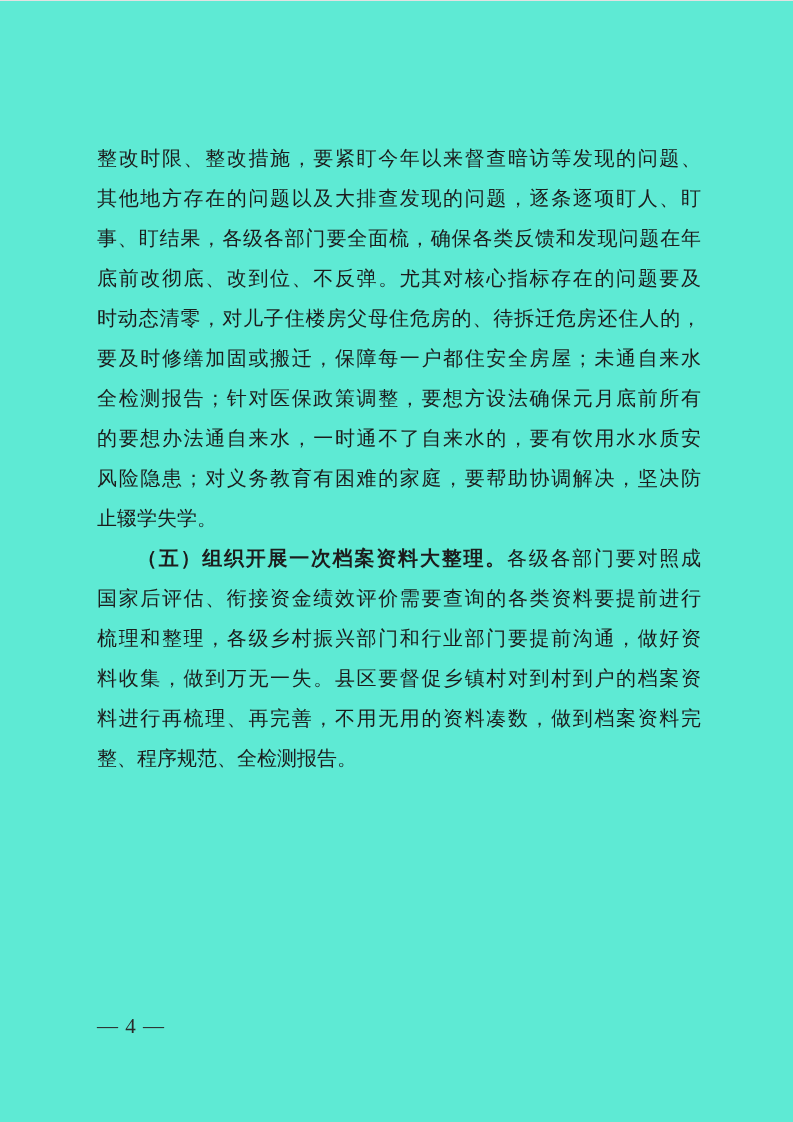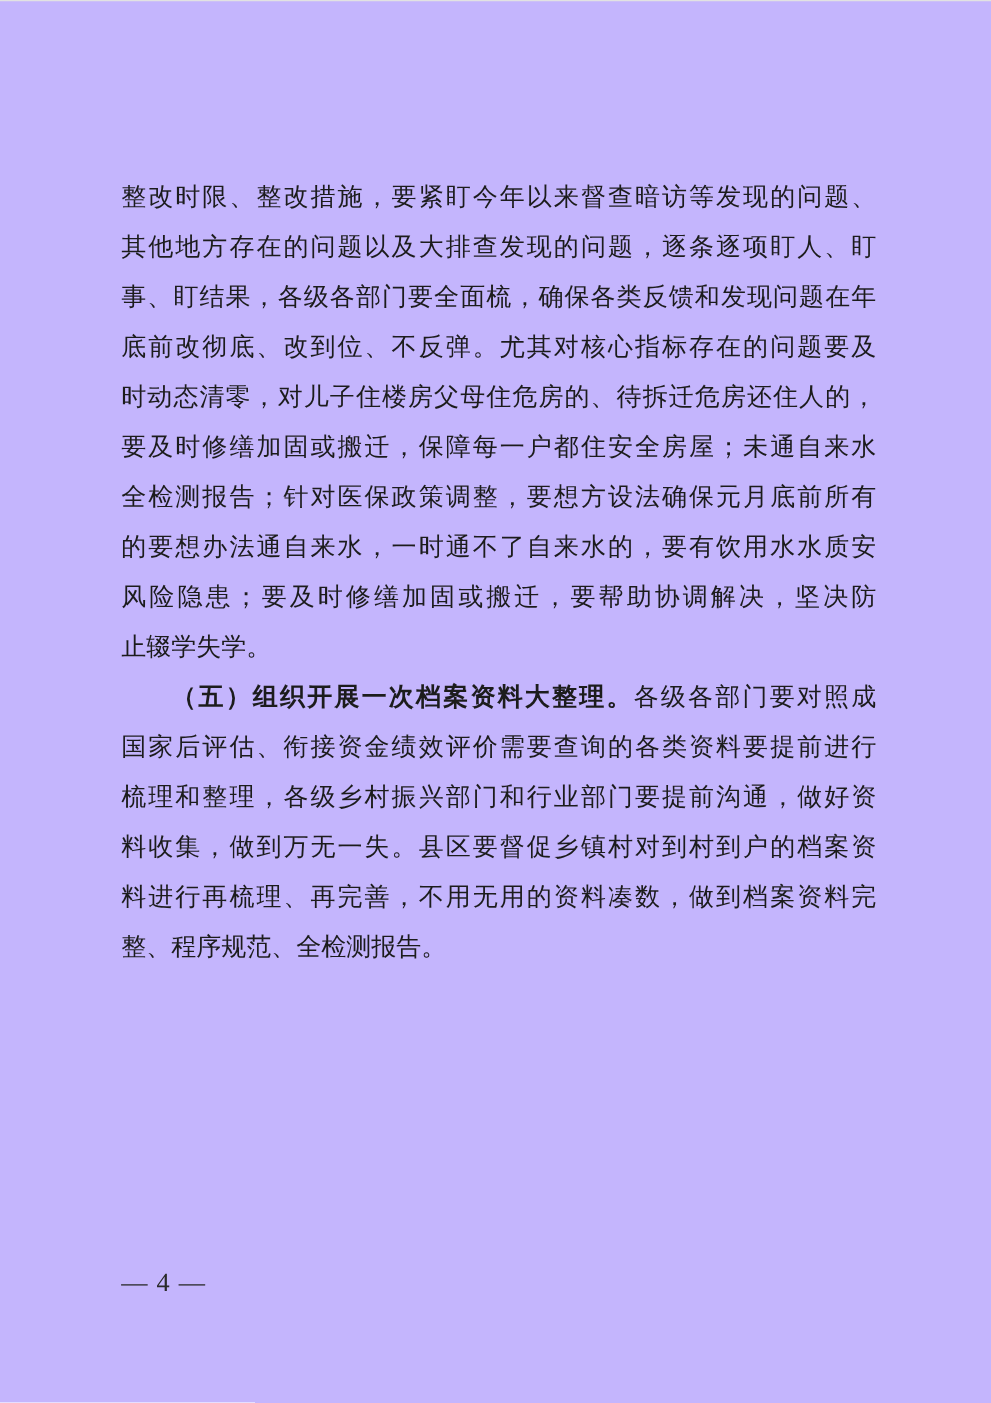--- a/index.html
+++ b/index.html
@@ -5,21 +5,21 @@
 <style>
   html, body {
     margin: 0;
     padding: 0;
     background: #ffffff;
   }
   .page {
     position: relative;
     width: 793px;
     height: 1122px;
-    background: #c4b5fd;
+    background: #5eead4;
     overflow: hidden;
     font-family: "Liberation Serif", serif;
     color: #1c1c1c;
   }
   .top-edge {
     position: absolute;
     top: 0; left: 0; right: 0;
     height: 1px;
     background: #e2e2e2;
   }
@@ -68,21 +68,21 @@
 
     <section>
       <div class="line">整改时限、整改措施，要紧盯今年以来督查暗访等发现的问题、</div>
       <div class="line">其他地方存在的问题以及大排查发现的问题，逐条逐项盯人、盯</div>
       <div class="line">事、盯结果，各级各部门要全面梳，确保各类反馈和发现问题在年</div>
       <div class="line">底前改彻底、改到位、不反弹。尤其对核心指标存在的问题要及</div>
       <div class="line">时动态清零，对儿子住楼房父母住危房的、待拆迁危房还住人的，</div>
       <div class="line">要及时修缮加固或搬迁，保障每一户都住安全房屋；未通自来水</div>
       <div class="line">全检测报告；针对医保政策调整，要想方设法确保元月底前所有</div>
       <div class="line">的要想办法通自来水，一时通不了自来水的，要有饮用水水质安</div>
-      <div class="line">风险隐患；要及时修缮加固或搬迁，要帮助协调解决，坚决防</div>
+      <div class="line">风险隐患；对义务教育有困难的家庭，要帮助协调解决，坚决防</div>
       <div class="line short">止辍学失学。</div>
     </section>
 
     <section>
       <div class="line indent">
         <span class="bold-head">（五）组织开展一次档案资料大整理。</span><span>各级各部门要对照成</span>
       </div>
       <div class="line">国家后评估、衔接资金绩效评价需要查询的各类资料要提前进行</div>
       <div class="line">梳理和整理，各级乡村振兴部门和行业部门要提前沟通，做好资</div>
       <div class="line">料收集，做到万无一失。县区要督促乡镇村对到村到户的档案资</div>

